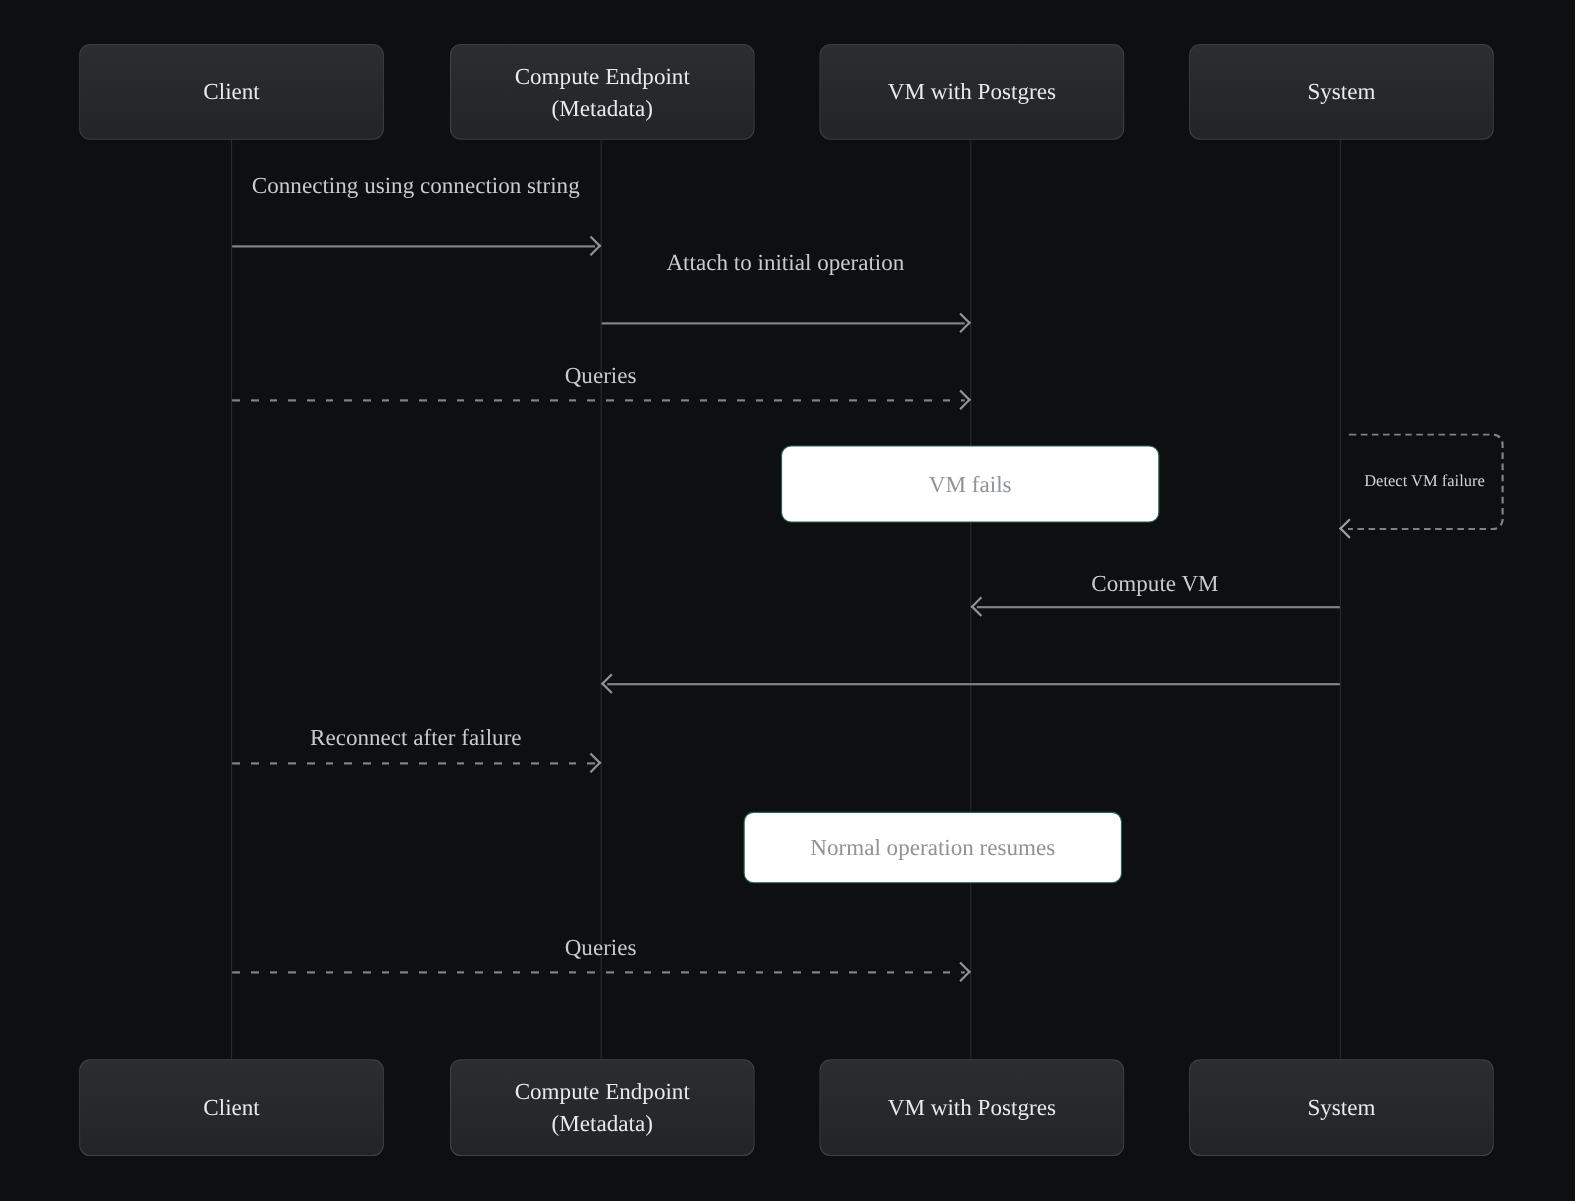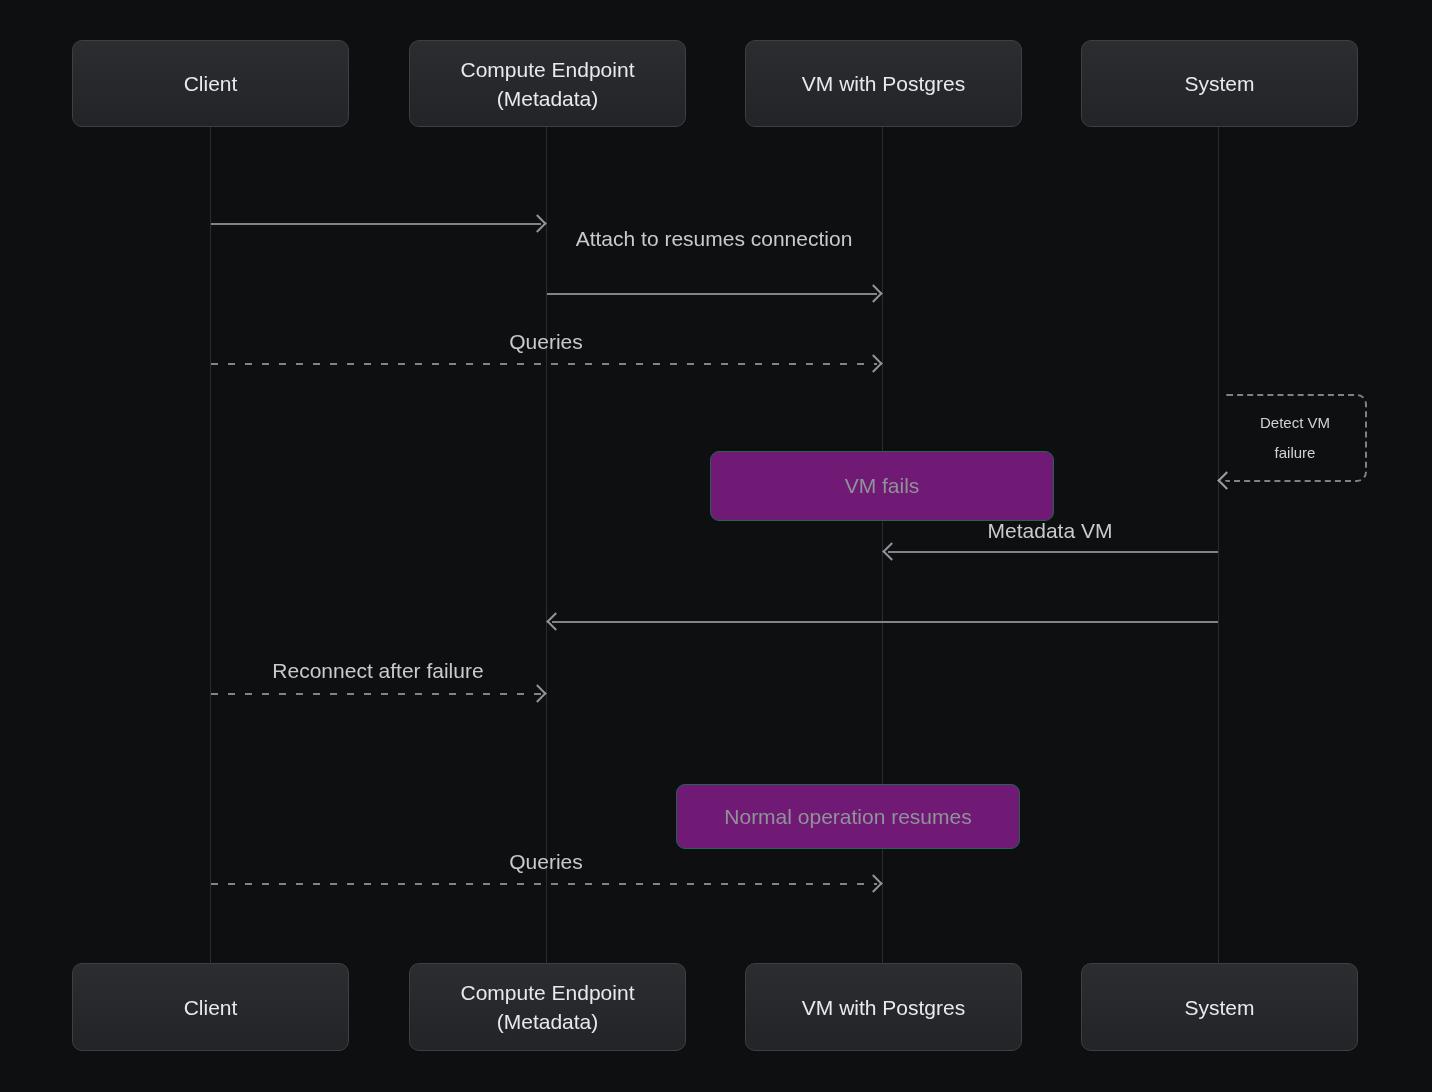--- a/index.html
+++ b/index.html
@@ -7,20 +7,21 @@
     padding: 0;
     background: #0e0f11;
     font-family: "Liberation Sans", "DejaVu Sans", sans-serif;
   }
   .stage {
     position: relative;
     width: 1432px;
     height: 1092px;
     background: #0e0f11;
     overflow: hidden;
+    font-family: Liberation Serif, serif;
   }
 
   
   .actor {
     position: absolute;
     width: 277px;
     height: 87px;
     box-sizing: border-box;
     background: linear-gradient(180deg, #2c2d31 0%, #232428 100%);
     border: 1px solid #3e3f44;
@@ -71,30 +72,29 @@
     border-right: 2px solid #90939a;
     top: -7px;
   }
   .head-right { right: -1px; transform: rotate(45deg); }
   .head-left  { left: -1px;  transform: rotate(-135deg); }
 
   
   .note {
     position: absolute;
     box-sizing: border-box;
-    background: #701a75;
+    background: #ffffff;
     border: 1.5px solid #256350;
     border-radius: 9px;
     display: flex;
     align-items: center;
     justify-content: center;
     text-align: center;
     color: #8f9399;
     font-size: 21px;
-    margin-top: 46px;
   }
 
   
   .self-note {
     position: absolute;
     box-sizing: border-box;
     border-top: 2px dashed #7e8186;
     border-right: 2px dashed #7e8186;
     border-bottom: 2px dashed #7e8186;
     border-left: none;
@@ -131,47 +131,48 @@
   </div>
   <div class="actor" style="left:1081px; top:40px;">
     <span>System</span>
   </div>
 
   <div class="lifeline" style="left:210px;"></div>
   <div class="lifeline" style="left:546px;"></div>
   <div class="lifeline" style="left:882px;"></div>
   <div class="lifeline" style="left:1218px;"></div>
 
+  <div class="msg-label" style="left:218px; top:153px; width:320px;">Connecting using connection string</div>
   <div class="arrow solid" style="left:211px; top:224px; width:332px;">
     <span class="line"></span>
     <span class="head head-right"></span>
   </div>
 
-  <div class="msg-label" style="left:564px; top:223px; width:300px;">Attach to resumes connection</div>
+  <div class="msg-label" style="left:564px; top:223px; width:300px;">Attach to initial operation</div>
   <div class="arrow solid" style="left:547px; top:294px; width:332px;">
     <span class="line"></span>
     <span class="head head-right"></span>
   </div>
 
   <div class="msg-label" style="left:246px; top:326px; width:600px;">Queries</div>
   <div class="arrow dashed" style="left:211px; top:364px; width:668px;">
     <span class="line"></span>
     <span class="head head-right"></span>
   </div>
 
   <div class="note" style="left:710px; top:405px; width:344px; height:70px;">
     <span>VM fails</span>
   </div>
 
   <div class="self-note" style="left:1225px; top:394px; width:142px; height:88px;">
     <span style="display:block; width:110px;">Detect VM failure</span>
     <span class="head"></span>
   </div>
 
-  <div class="msg-label" style="left:900px; top:515px; width:300px;">Metadata VM</div>
+  <div class="msg-label" style="left:900px; top:515px; width:300px;">Compute VM</div>
   <div class="arrow solid" style="left:886px; top:552px; width:332px;">
     <span class="line" style="left:2px; right:0;"></span>
     <span class="head head-left"></span>
   </div>
 
   <div class="arrow solid" style="left:550px; top:622px; width:668px;">
     <span class="line" style="left:2px; right:0;"></span>
     <span class="head head-left"></span>
   </div>
 

